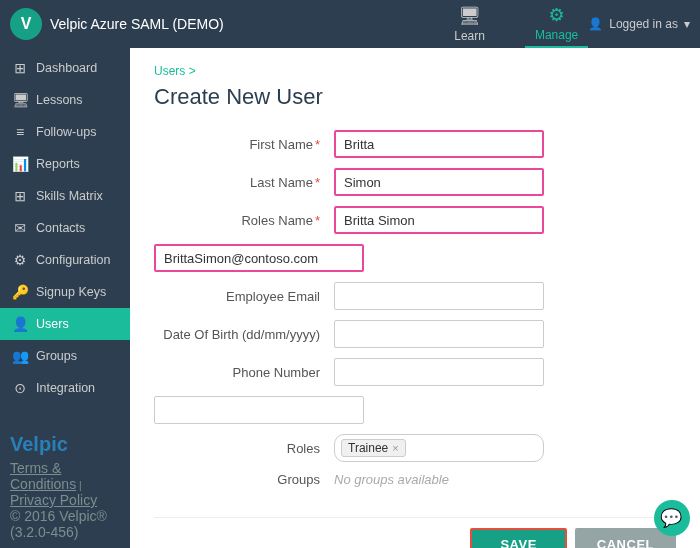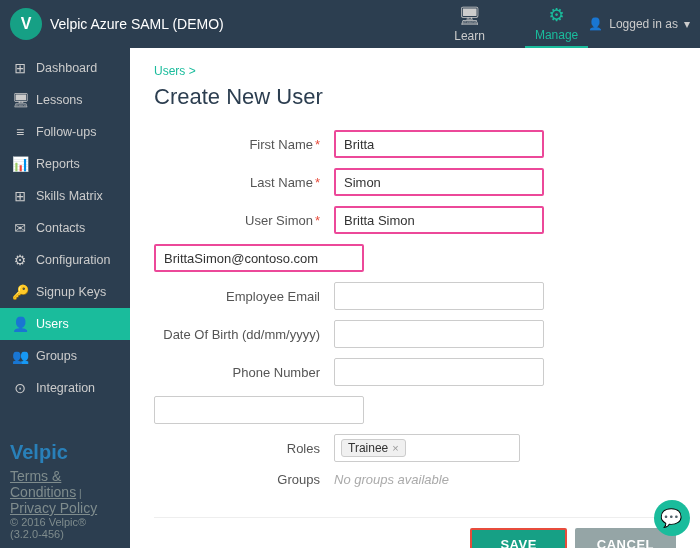--- a/index.html
+++ b/index.html
@@ -100,21 +100,21 @@
       font-size: 10px;
       color: #7f8c8d;
     }
     .sidebar-bottom .velpic-logo {
       font-size: 20px;
       font-weight: bold;
       color: #2980b9;
       margin-bottom: 4px;
     }
     .sidebar-bottom a { color: #7f8c8d; text-decoration: underline; font-size: 14px; }
-    .sidebar-bottom .version { color: #7f8c8d; font-size: 11px; }
+    .sidebar-bottom .version { color: #7f8c8d; font-size: 14px; }
 
     
     .main-content {
       flex: 1;
       background: white;
       overflow-y: auto;
       padding: 16px 24px;
     }
     .breadcrumb {
       font-size: 12px;
@@ -157,24 +157,24 @@
       font-size: 13px;
       color: #333;
       outline: none;
     }
     .form-input.highlighted {
       border: 2px solid #ec4899;
     }
 
     
     .roles-field {
-      width: 186px;
+      width: 210px;
       min-height: 28px;
       border: 1px solid #ccc;
-      border-radius: 2px;
+      border-radius: 10px;
       padding: 3px 6px;
       display: flex;
       align-items: center;
       flex-wrap: wrap;
       gap: 4px;
     }
     .role-tag {
       background: #f0f0f0;
       border: 1px solid #ccc;
       border-radius: 3px;
@@ -335,21 +335,21 @@
 
     <div class="form-row">
       <label class="form-label required">First Name</label>
       <input class="form-input highlighted" type="text" value="Britta" style="">
     </div>
     <div class="form-row">
       <label class="form-label required">Last Name</label>
       <input class="form-input highlighted" type="text" value="Simon" style="">
     </div>
     <div class="form-row">
-      <label class="form-label required">User Simon</label>
+      <label class="form-label required">Roles Name</label>
       <input class="form-input highlighted" type="text" value="Britta Simon" style="">
     </div>
     <div class="form-row">
       <input class="form-input highlighted" type="text" value="BrittaSimon@contoso.com" style="">
     </div>
     <div class="form-row">
       <label class="form-label">Employee Email</label>
       <input class="form-input" type="text" value="" style="">
     </div>
     <div class="form-row">

